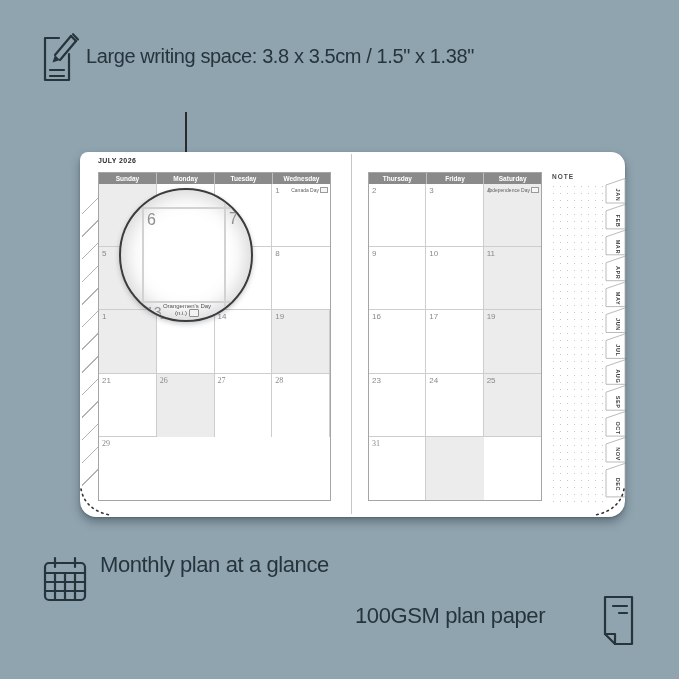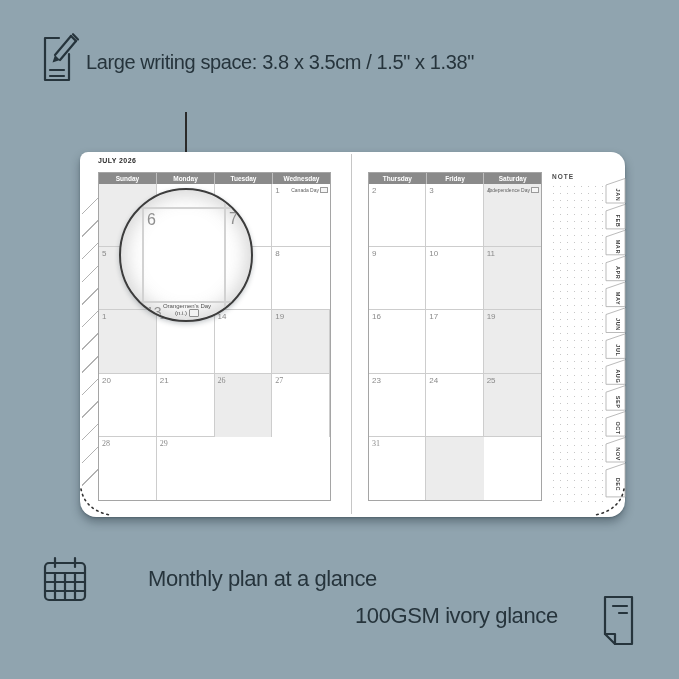--- a/index.html
+++ b/index.html
@@ -68,21 +68,21 @@
 
   <svg class="abs" style="left:40px;top:31px;" width="40" height="54" viewBox="0 0 40 54">
     <path class="icon-stroke" d="M29 23 V49 H5 V7 H19"></path>
     <path class="icon-stroke" d="M15 24 L31 5"></path>
     <path class="icon-stroke" d="M20 29 L36 10"></path>
     <path class="icon-stroke" d="M31 5 L36 10"></path>
     <path class="icon-stroke" d="M33 3.2 L38 8.5"></path>
     <path d="M15 24 L12.5 31.5 L20 29 Z" fill="#26343C" stroke="none"></path>
     <path class="icon-stroke" d="M10 39 H24 M10 45 H24"></path>
   </svg>
-  <div class="abs caption" style="left:86px;top:51px;font-size:20px;">Large writing space: 3.8 x 3.5cm / 1.5" x 1.38"</div>
+  <div class="abs caption" style="left:86px;top:45px;font-size:20px;">Large writing space: 3.8 x 3.5cm / 1.5" x 1.38"</div>
 
   <div class="abs pointer-line" style="left:185px;top:112px;height:78px;"></div>
 
   <div class="abs planner">
     <div class="abs month-title">JULY 2026</div>
     <div class="abs hatch"></div>
     <div class="abs spine"></div>
 
     <div class="abs" style="left:18px;top:20px;width:233px;" id="left-grid">
         <div class="grid grid-header" style="border-bottom: none;">
@@ -118,23 +118,20 @@
             <span class="daynum">1</span>
           </div>
           <div class="cell">
             <span class="daynum">13</span>
           </div>
           <div class="cell">
             <span class="daynum">14</span>
           </div>
           <div class="cell shaded">
             <span class="daynum">19</span>
-          </div>
-          <div class="cell">
-            <span class="daynum">20</span>
           </div>
           <div class="cell">
             <span class="daynum">21</span>
           </div>
           <div class="cell shaded lastrow">
             <span class="daynum">26</span>
           </div>
           <div class="cell lastrow">
             <span class="daynum">27</span>
           </div>
@@ -254,22 +251,22 @@
       </div>
     </div>
   </div>
 
   <svg class="abs" style="left:42px;top:556px;" width="46" height="48" viewBox="0 0 46 48">
     <rect class="icon-stroke" x="3" y="7" width="40" height="37" rx="4"></rect>
     <path class="icon-stroke" d="M13 2 V11 M33 2 V11"></path>
     <path class="icon-stroke" d="M3 17 H43 M3 26 H43 M3 35 H43"></path>
     <path class="icon-stroke" d="M13 17 V44 M23 17 V44 M33 17 V44"></path>
   </svg>
-  <div class="abs caption" style="left:100px;top:566px;font-size:22px;margin-left:48px;">Monthly plan at a glance</div>
-
-  <div class="abs caption" style="left:355px;top:603px;font-size:22px;">100GSM ivory glance</div>
+  <div class="abs caption" style="left:100px;top:552px;font-size:22px;">Monthly plan at a glance</div>
+
+  <div class="abs caption" style="left:355px;top:603px;font-size:22px;">100GSM plan paper</div>
   <svg class="abs" style="left:598px;top:595px;" width="40" height="52" viewBox="0 0 40 52">
     <path class="icon-stroke" d="M7 2 H34 V49 H17 L7 39 Z"></path>
     <path class="icon-stroke" d="M7 39 H17 V49"></path>
     <path class="icon-stroke" d="M15 11 H29 M21 18 H29"></path>
   </svg>
 
 </div>
 
 </body></html>

